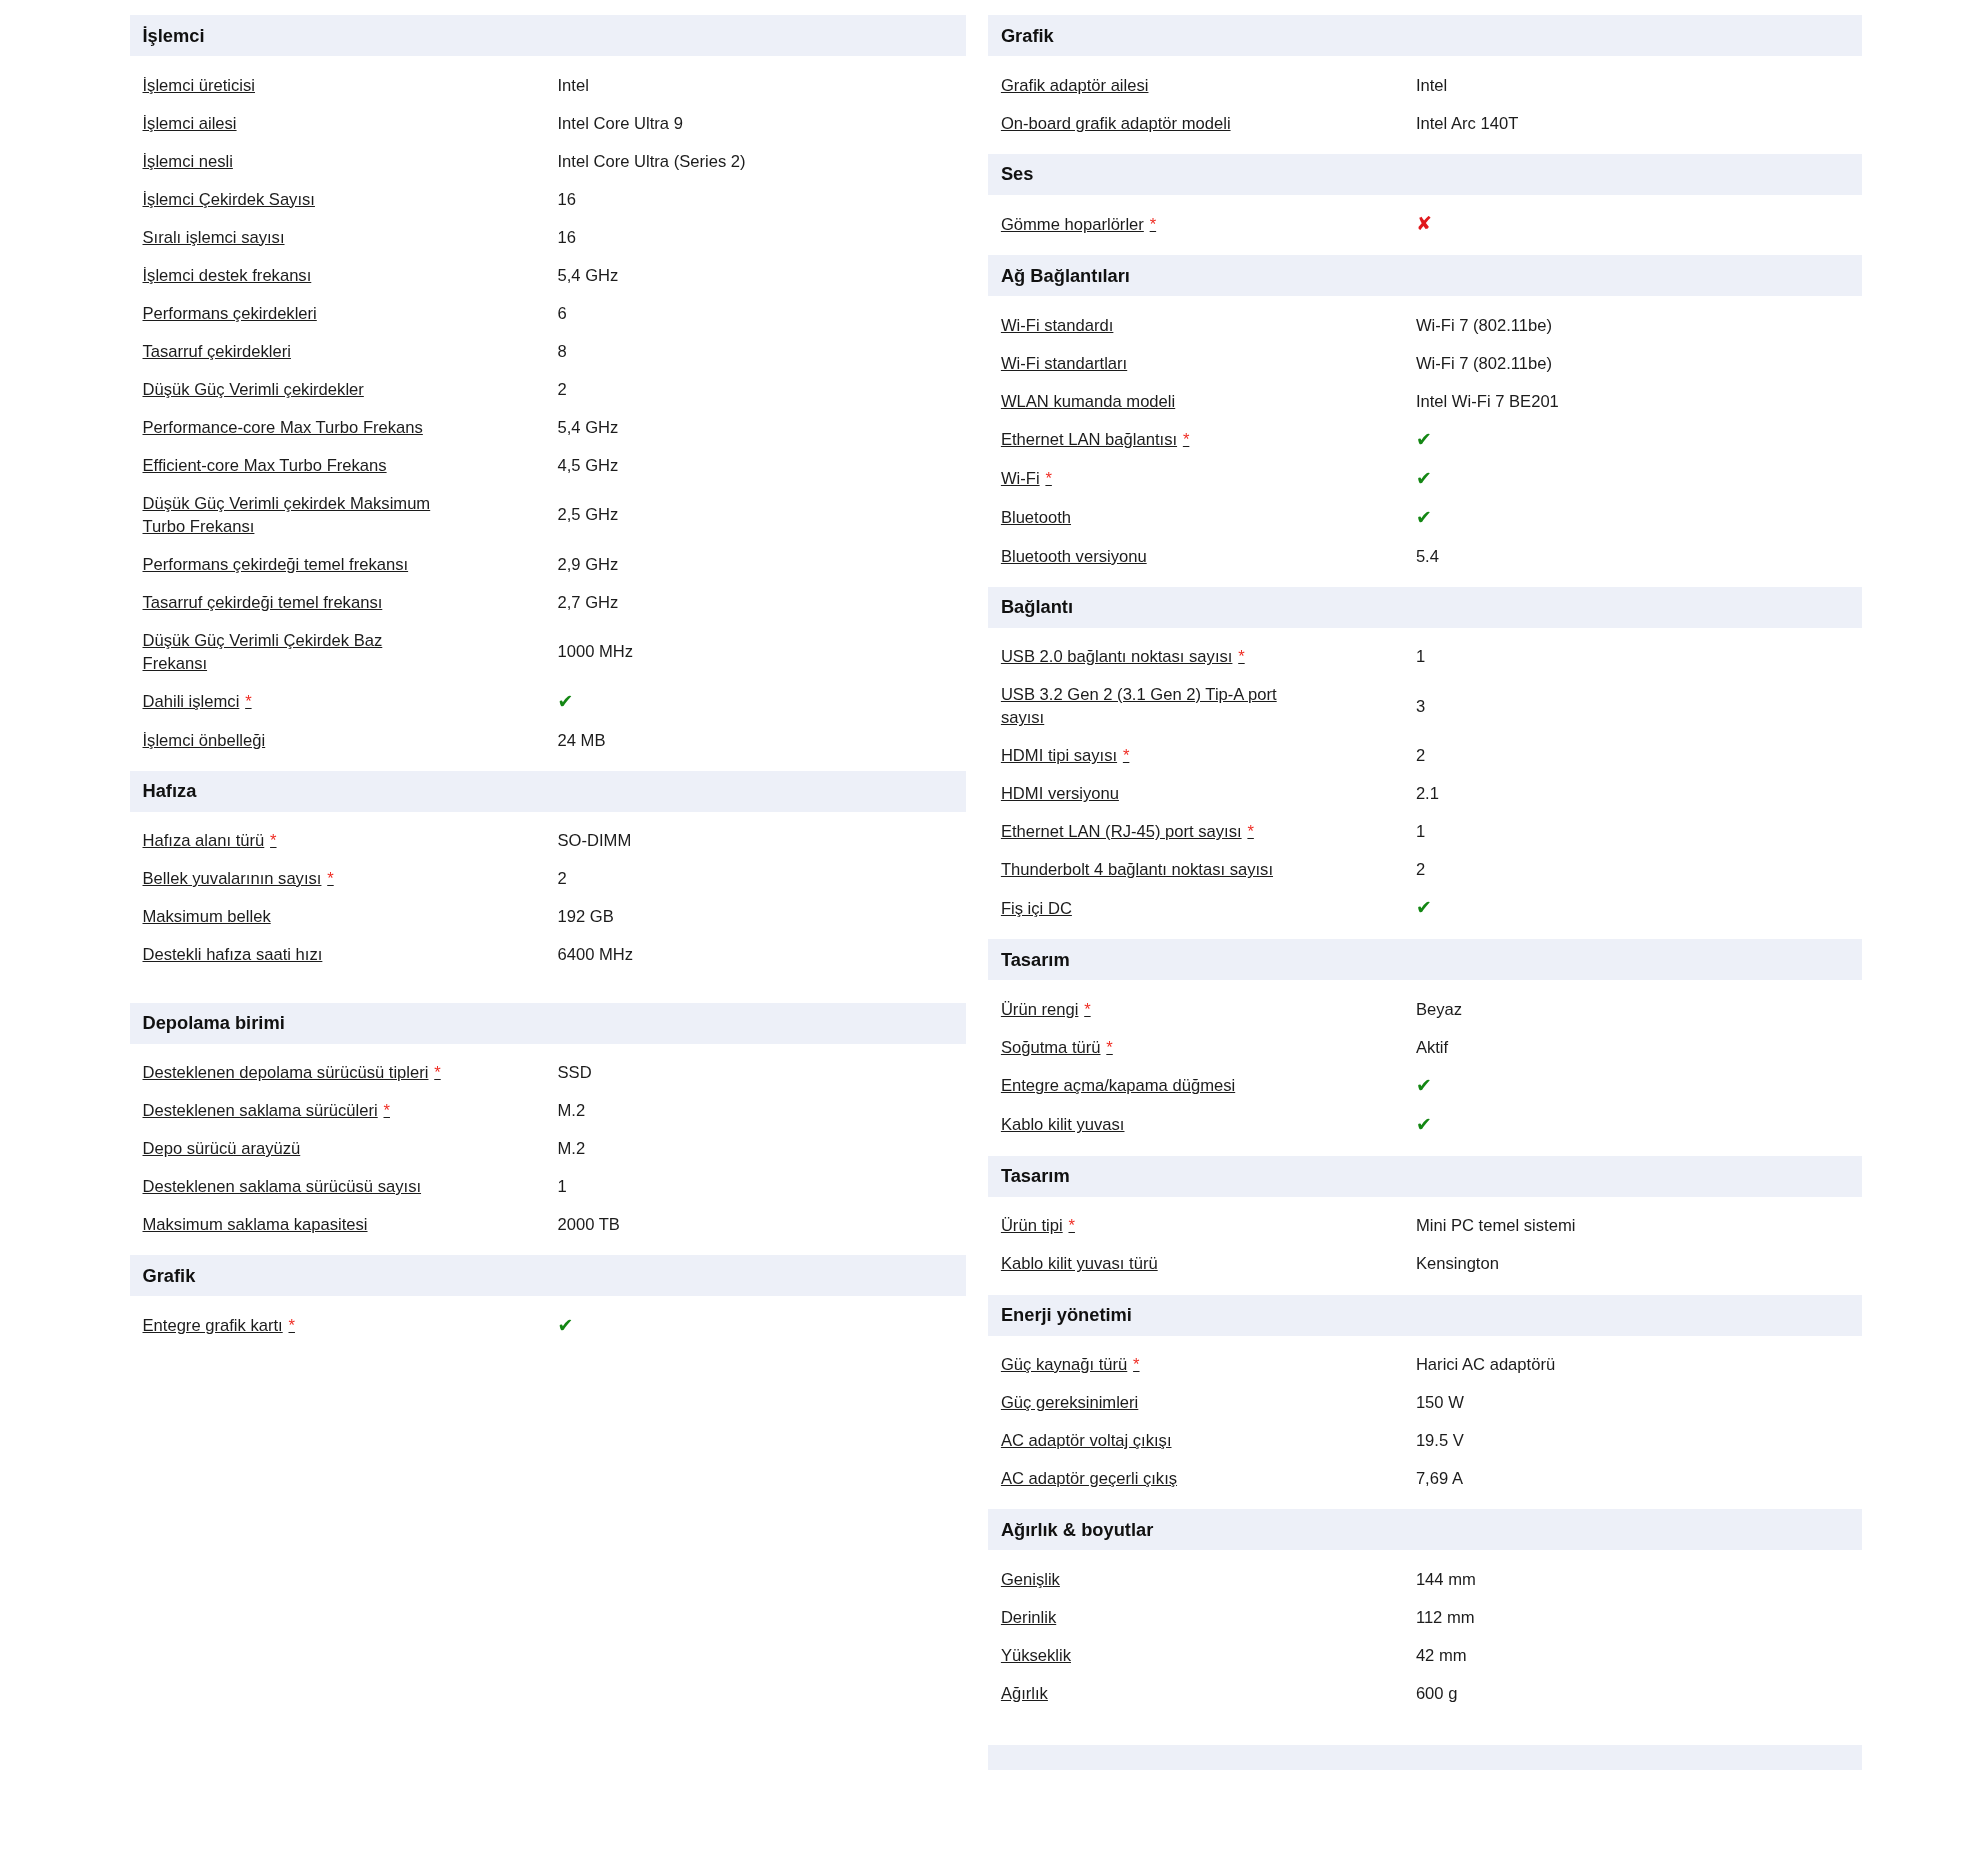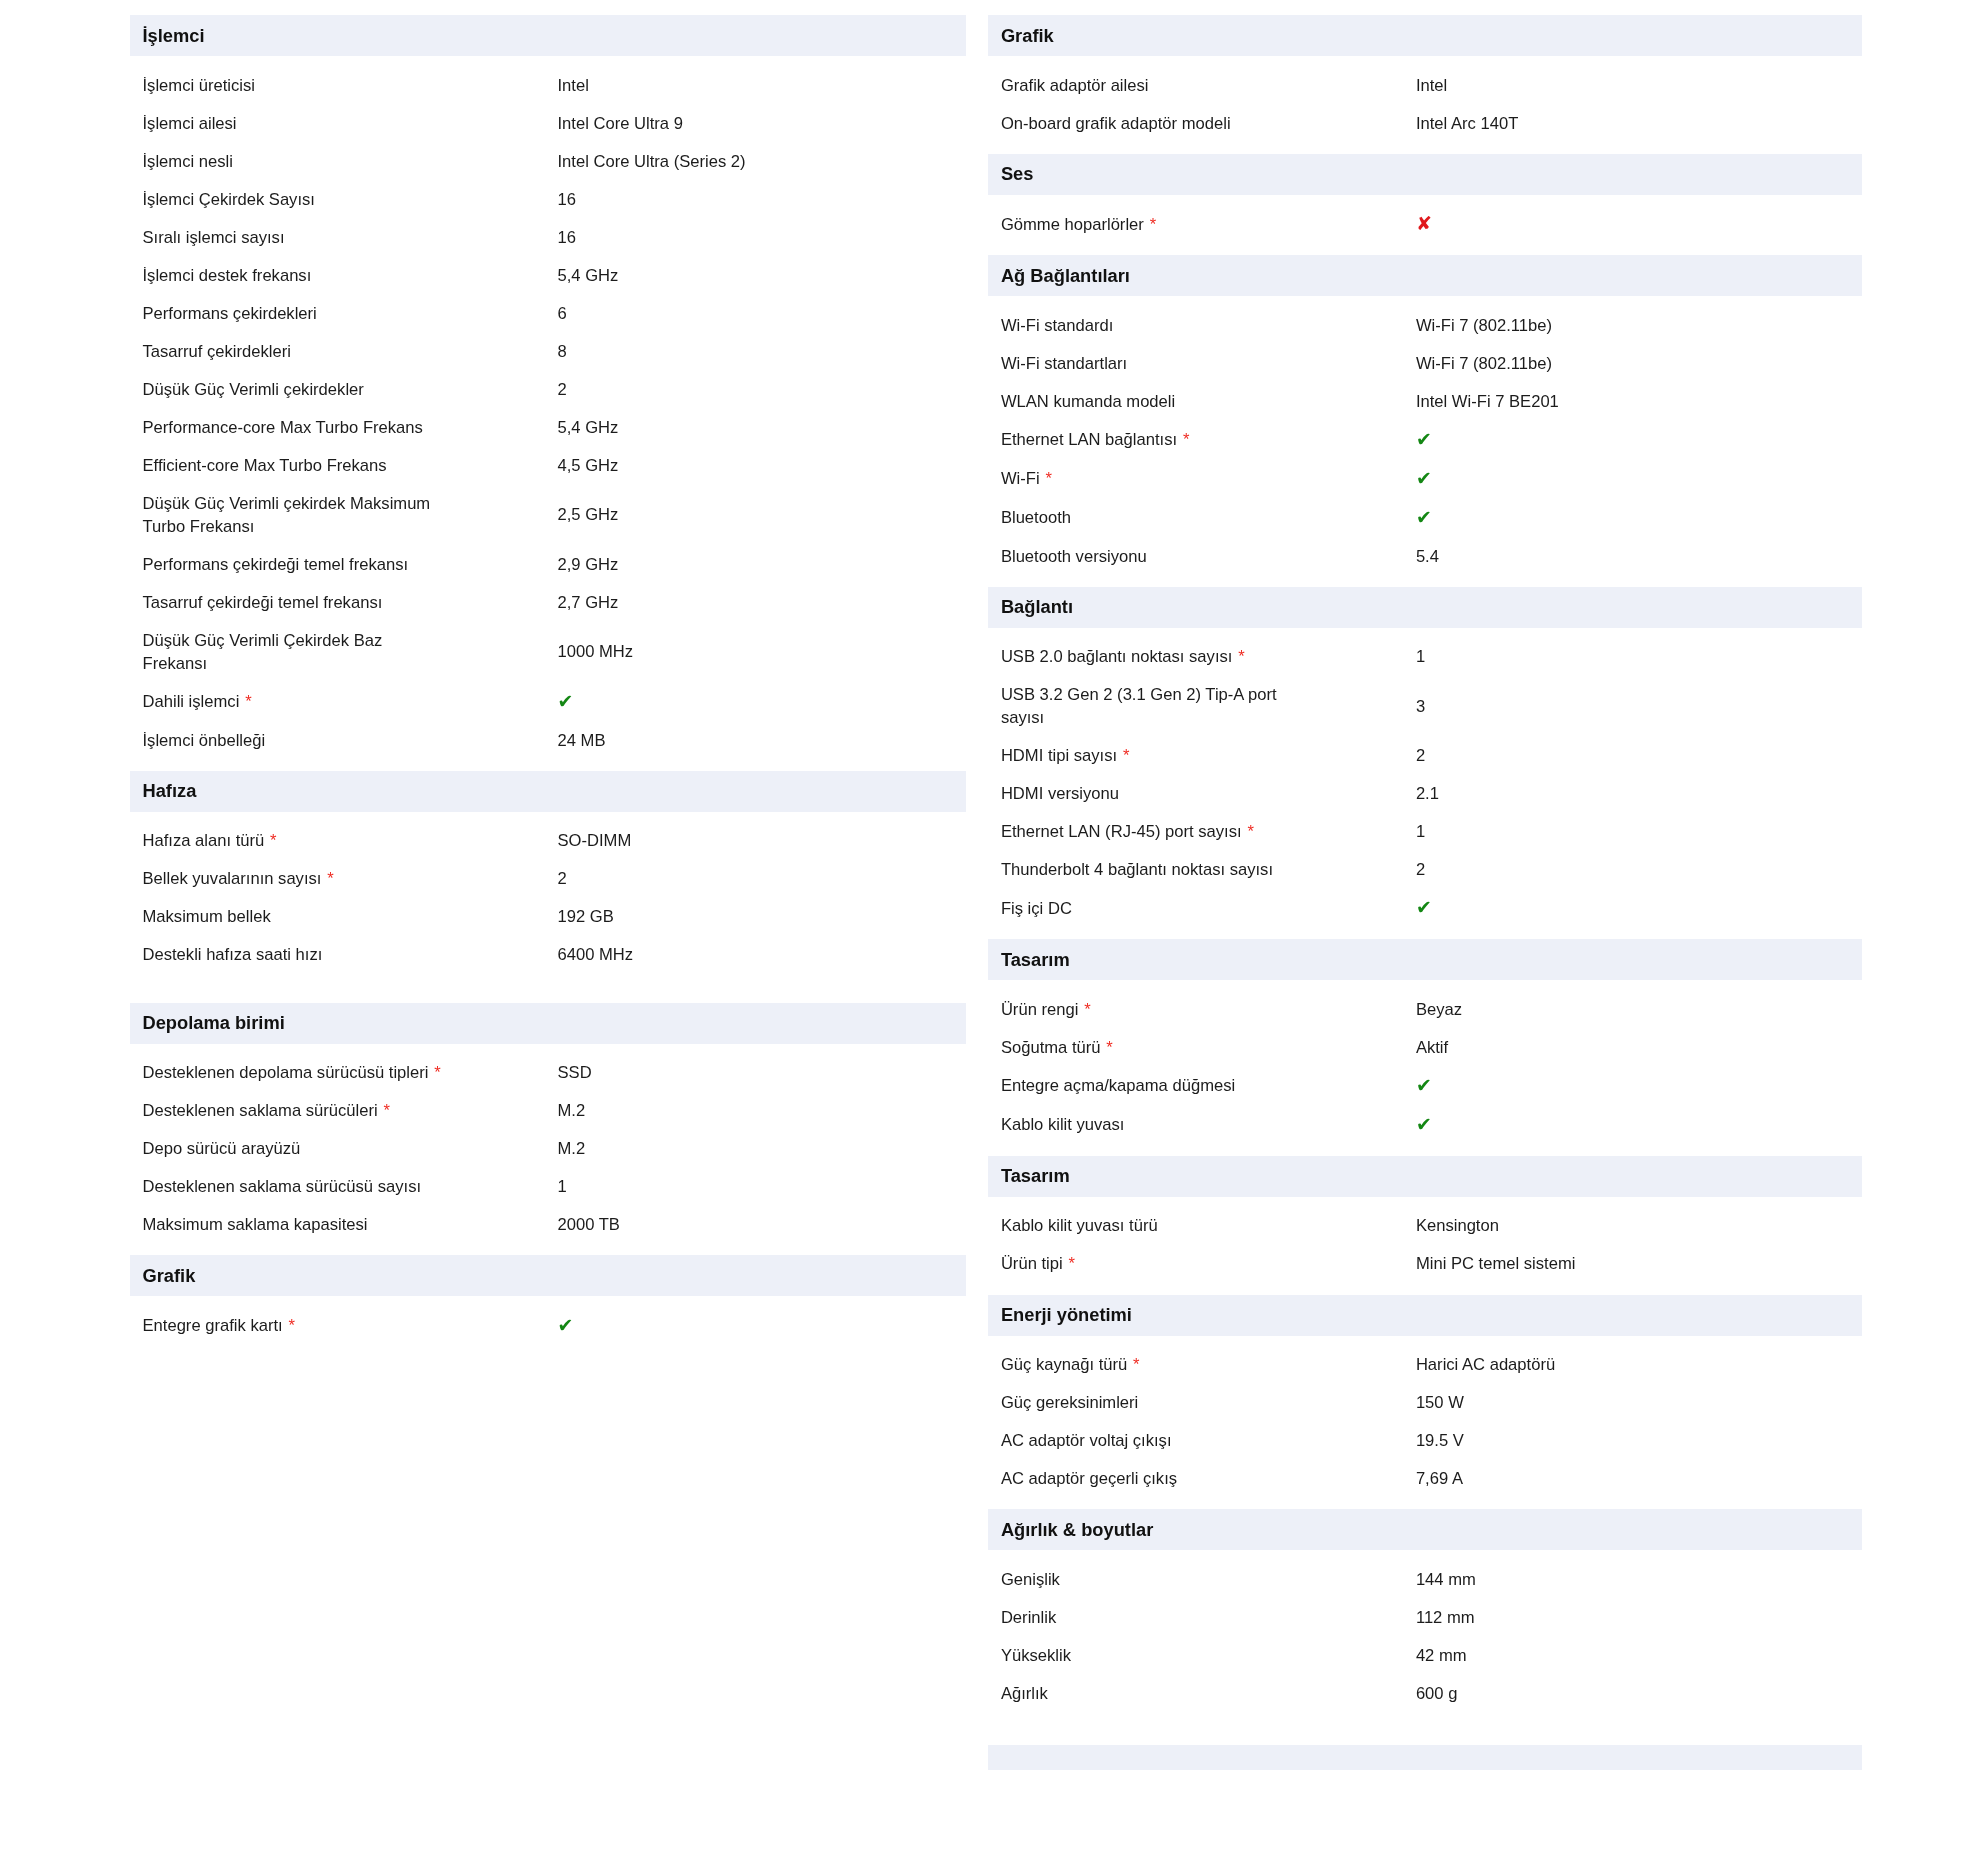--- a/index.html
+++ b/index.html
@@ -50,20 +50,21 @@
     display: flex;
     align-items: center;
     padding: 7.5px 0 7.5px 12.5px;
     font-size: 16.6px;
     line-height: 23px;
   }
   .spec-label {
     flex: none;
     width: 415px;
     padding-right: 108px;
+    text-decoration: underline;
   }
   .required-star {
     color: var(--star);
     margin-left: 5.8px;
   }
   .spec-value { flex: 1; }
   .check-icon {
     color: var(--check);
     font-weight: bold;
     font-size: 19px;
@@ -389,28 +390,28 @@
   </div>
 </div>
   </section>
 
   <section class="spec-section">
     <div class="section-header">
       <h2 class="section-title">Tasarım</h2>
     </div>
     <div class="rows">
   <div class="spec-row">
+    <div class="spec-label"><span class="label-text">Ürün tipi</span><span class="required-star">*</span></div>
+    <div class="spec-value">Mini PC temel sistemi</div>
+  </div>
+
+  <div class="spec-row">
     <div class="spec-label"><span class="label-text">Kablo kilit yuvası türü</span></div>
     <div class="spec-value">Kensington</div>
   </div>
-
-  <div class="spec-row">
-    <div class="spec-label"><span class="label-text">Ürün tipi</span><span class="required-star">*</span></div>
-    <div class="spec-value">Mini PC temel sistemi</div>
-  </div>
 </div>
   </section>
 
   <section class="spec-section">
     <div class="section-header">
       <h2 class="section-title">Enerji yönetimi</h2>
     </div>
     <div class="rows">
   <div class="spec-row">
     <div class="spec-label"><span class="label-text">Güç kaynağı türü</span><span class="required-star">*</span></div>

